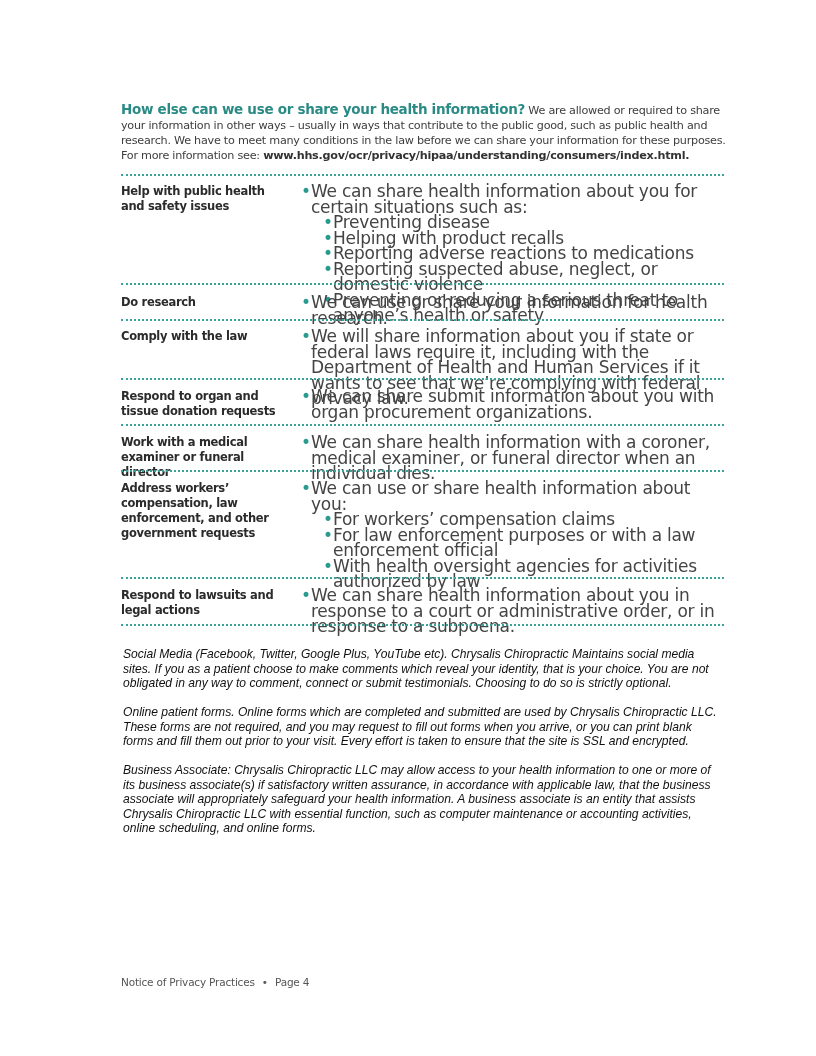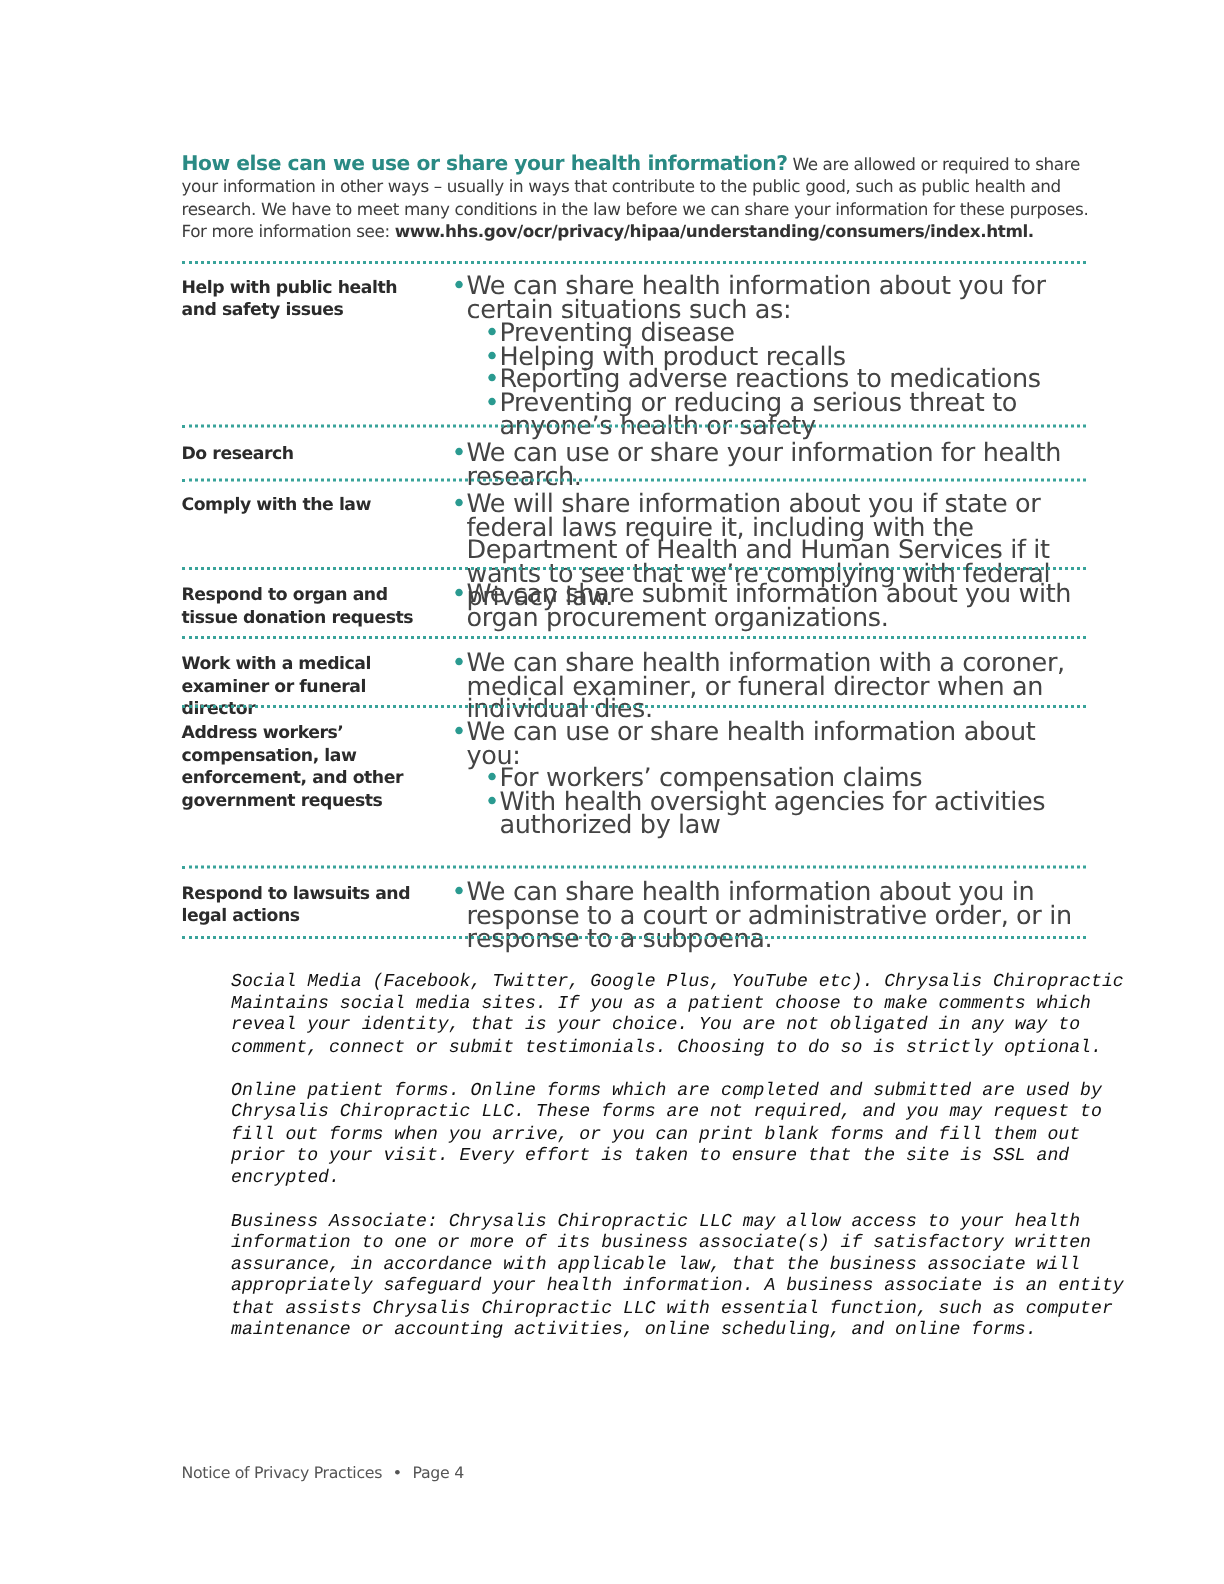--- a/index.html
+++ b/index.html
@@ -24,21 +24,21 @@
   .row .content {
     position: absolute; left: 180px; top: 0; width: 425px;
     font-size: 17px; line-height: 15.5px; color: #444; letter-spacing: -0.25px;
   }
   .bul { position: relative; padding-left: 10px; }
   .bul::before { content: "•"; position: absolute; left: 0; top: 0; color: #2a9a90; }
   .sub { position: relative; padding-left: 32px; }
   .sub::before { content: "•"; position: absolute; left: 22px; top: 0; color: #2a9a90; }
   .notes {
     position: absolute; left: 123px; top: 647px; width: 600px;
-    font-family: Liberation Mono, monospace; font-style: italic; font-size: 12.1px; line-height: 14.5px; color: #111; margin-left: 31px;
+    font-family: Liberation Sans, sans-serif; font-style: italic; font-size: 12.1px; line-height: 14.5px; color: #111;
   }
   .notes p { margin: 0 0 14.5px 0; }
   .footer {
     position: absolute; left: 121px; top: 976px;
     font-family: "DejaVu Sans", sans-serif; font-size: 10.5px; color: #555; letter-spacing: -0.2px;
   }
 </style>
 </head>
 <body>
 
@@ -50,20 +50,21 @@
 
   <div class="dots" style="top:174px"></div>
 
   <div class="row" style="top:184px">
     <div class="label">Help with public health and safety issues</div>
     <div class="content">
       <div class="bul">We can share health information about you for certain situations such as:</div>
       <div class="sub">Preventing disease</div>
       <div class="sub">Helping with product recalls</div>
       <div class="sub">Reporting adverse reactions to medications</div>
+      <div class="sub">Reporting suspected abuse, neglect, or domestic violence</div>
       <div class="sub">Preventing or reducing a serious threat to anyone’s health or safety</div>
     </div>
   </div>
 
   <div class="dots" style="top:283px"></div>
 
   <div class="row" style="top:295px">
     <div class="label">Do research</div>
     <div class="content">
       <div class="bul">We can use or share your information for health research.</div>
@@ -97,20 +98,21 @@
     </div>
   </div>
 
   <div class="dots" style="top:470px"></div>
 
   <div class="row" style="top:481px">
     <div class="label">Address workers’ compensation, law enforcement, and other government requests</div>
     <div class="content">
       <div class="bul">We can use or share health information about you:</div>
       <div class="sub">For workers’ compensation claims</div>
+      <div class="sub">For law enforcement purposes or with a law enforcement official</div>
       <div class="sub">With health oversight agencies for activities authorized by law</div>
     </div>
   </div>
 
   <div class="dots" style="top:577px"></div>
 
   <div class="row" style="top:588px">
     <div class="label">Respond to lawsuits and legal actions</div>
     <div class="content">
       <div class="bul">We can share health information about you in response to a court or administrative order, or in response to a subpoena.</div>

